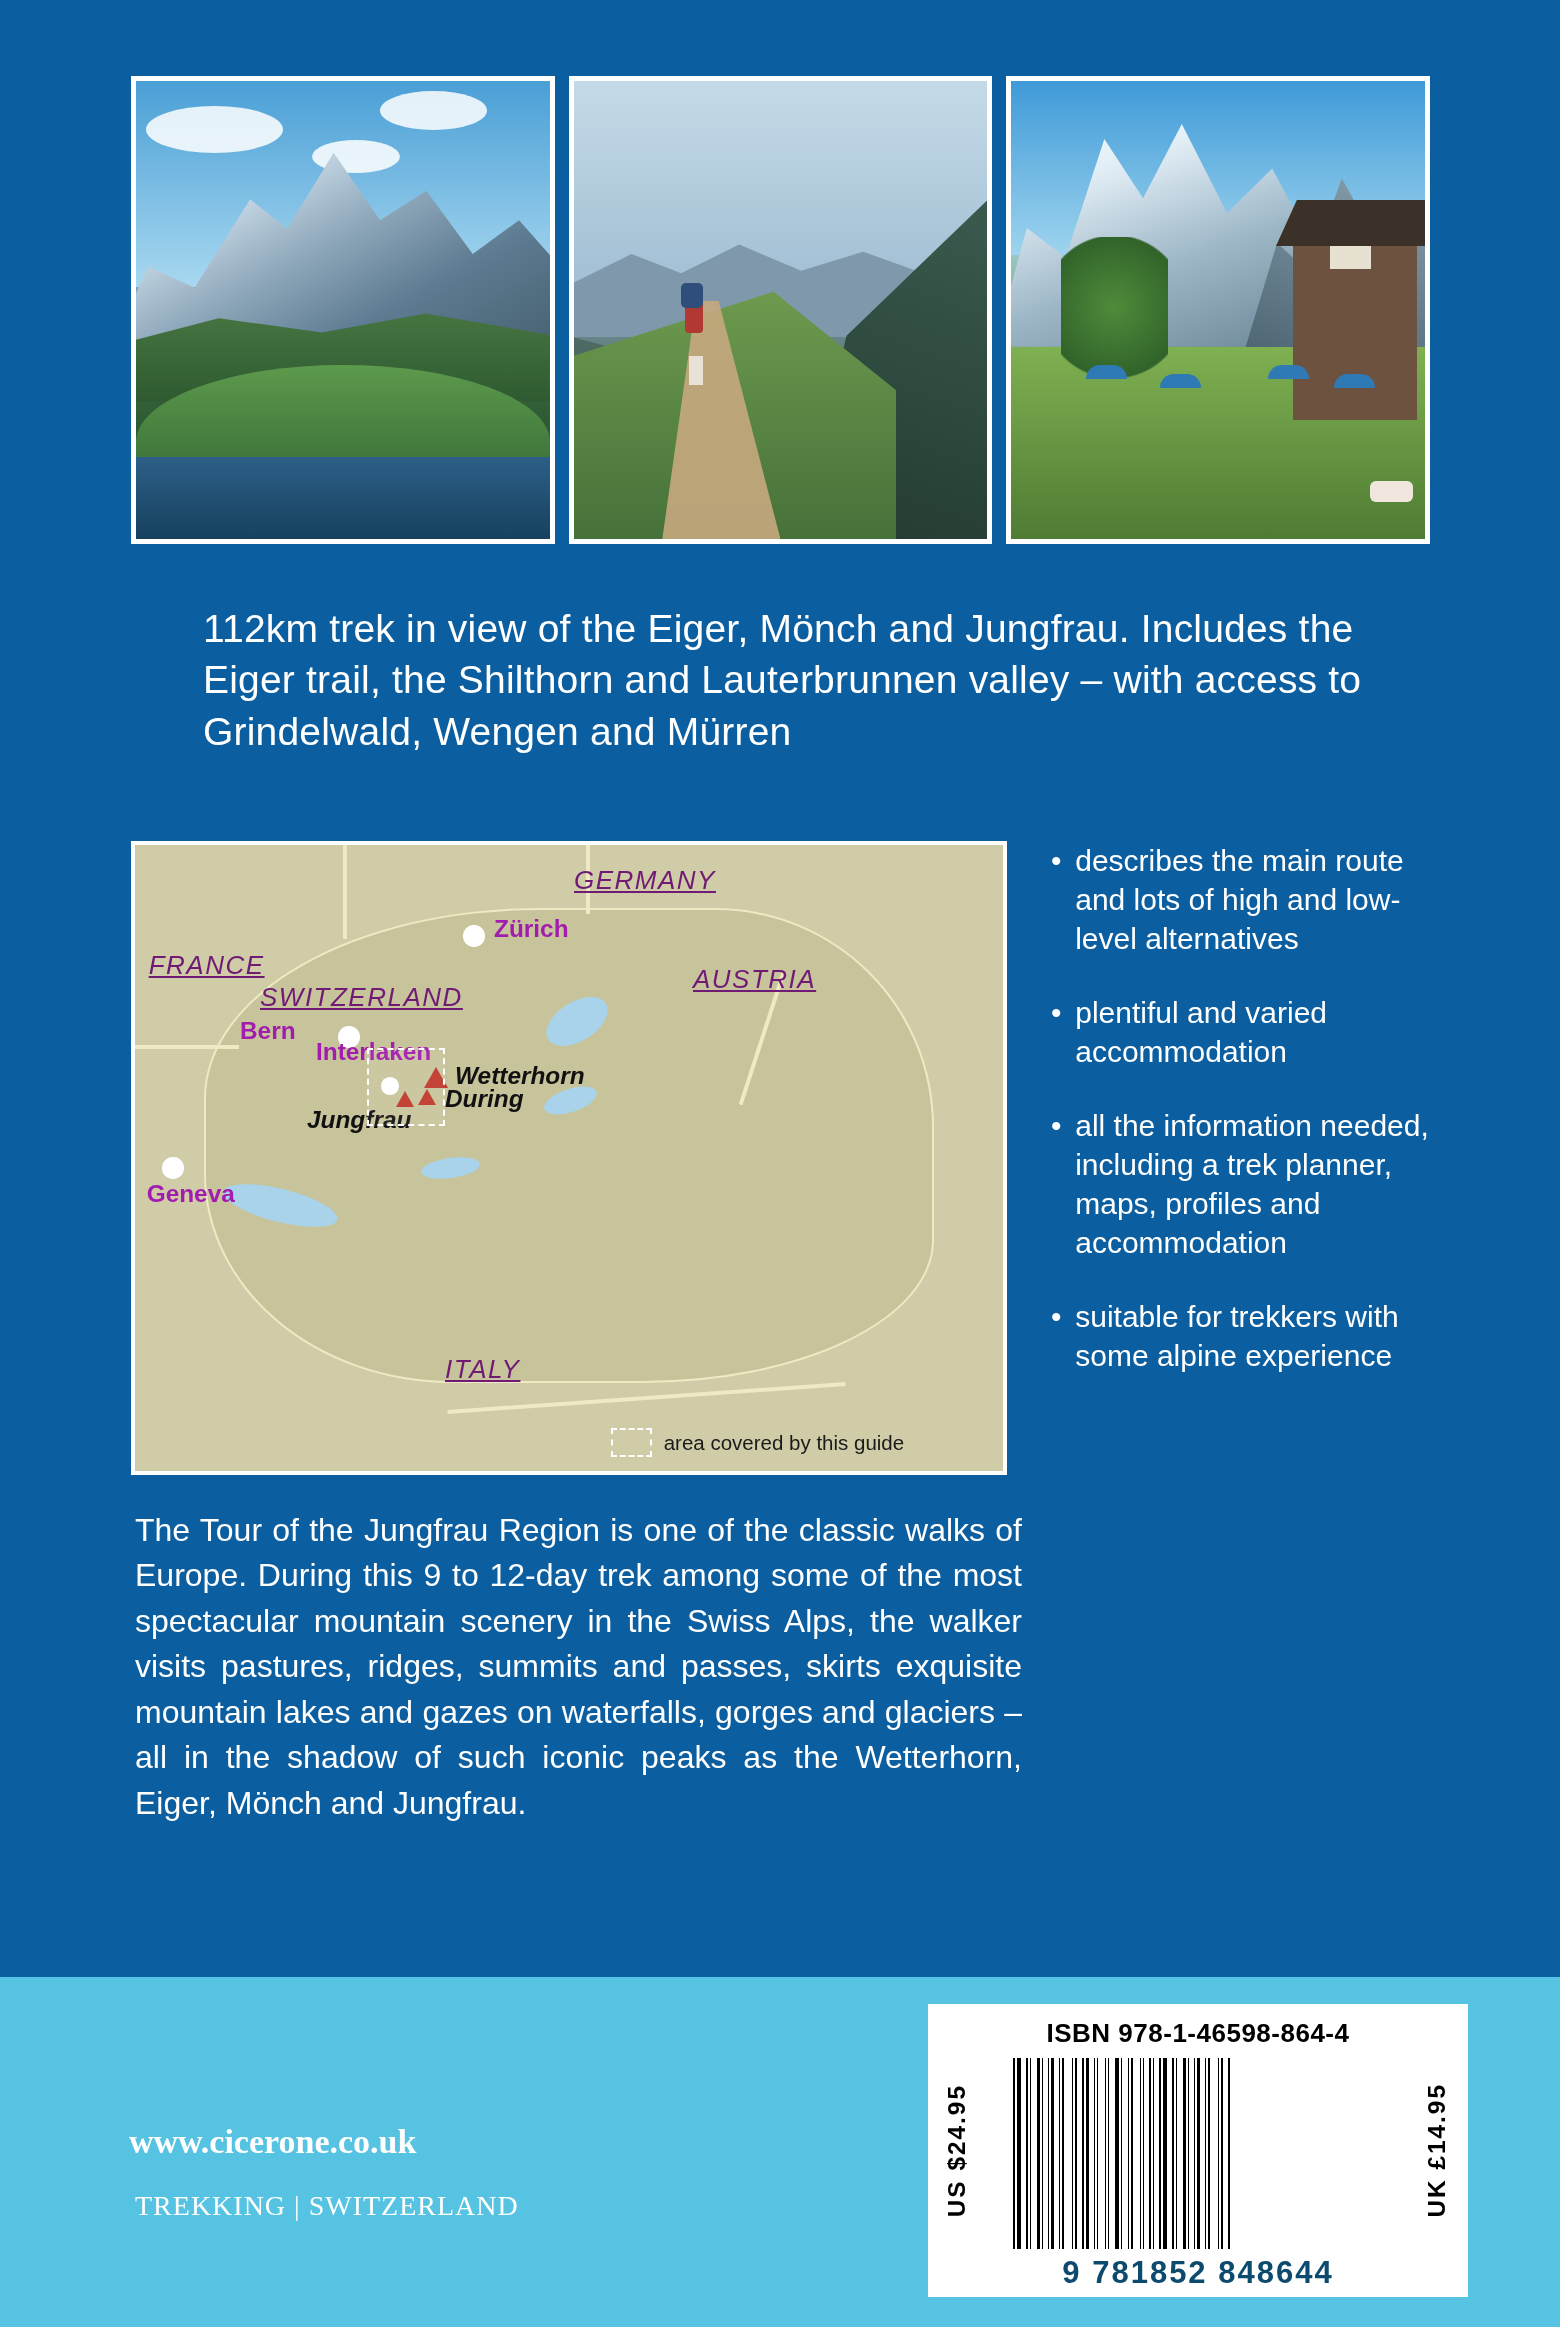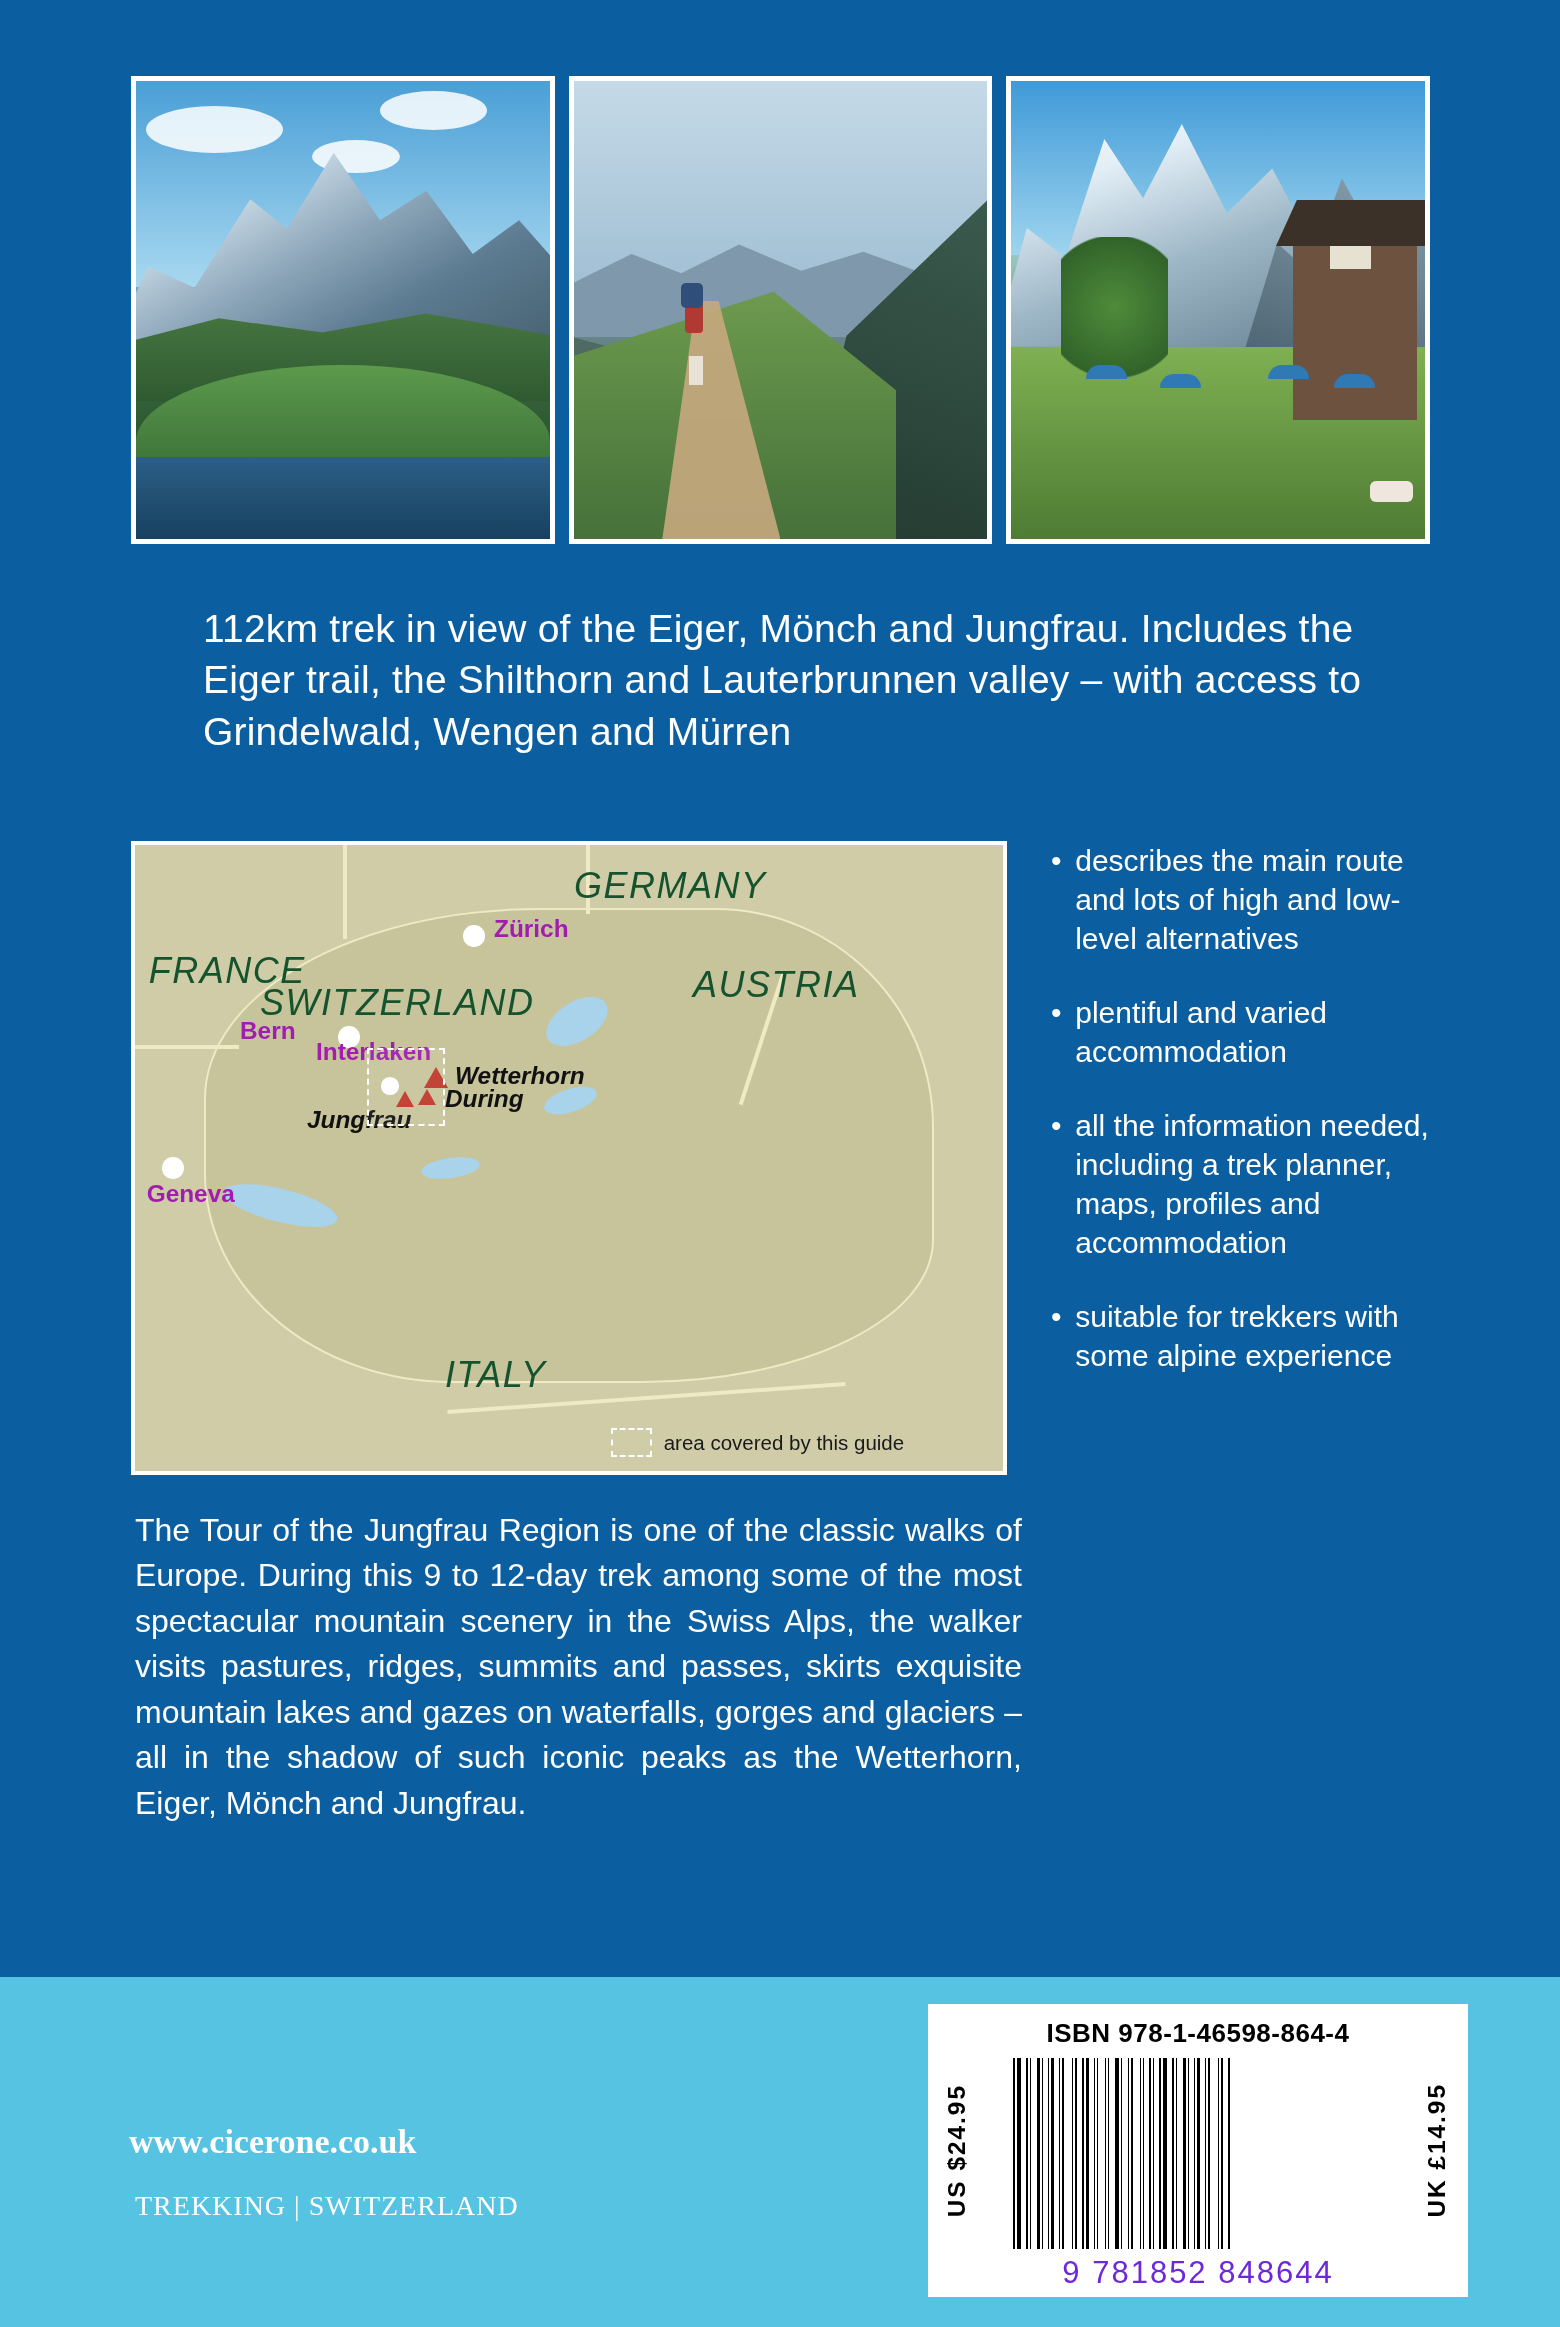--- a/index.html
+++ b/index.html
@@ -184,23 +184,24 @@
     border-radius:50%;
   }
   .map-label {
     position:absolute;
     font-size:24.4px;
     color:#a21caf;
     white-space:nowrap;
   }
   .map-label.country {
     font-style:italic;
-    font-size:36px;
-    color:#14532d;
+    font-size:26px;
+    color:#701a75;
     letter-spacing:1.5px;
+    text-decoration:underline;
   }
   .map-label.city { font-weight:bold; font-size:24.4px; }
   .map-label.peak { font-style:italic; font-weight:bold; color:#111; font-size:24.4px; }
   .tri {
     position:absolute;
     width:0; height:0;
     border-left:12.7px solid transparent;
     border-right:12.7px solid transparent;
     border-bottom:21.5px solid #c0392b;
   }
@@ -285,21 +286,21 @@
     color:#000;
   }
   .vert { writing-mode:vertical-rl; transform:rotate(180deg); white-space:nowrap; font-weight:bold; }
   .barcode-core {
     flex:1; display:flex; flex-direction:column; align-items:center;
     padding:13.7px 7.8px 5.9px 7.8px;
   }
   .isbn-text { font-size:26px; font-weight:bold; letter-spacing:0.5px; color:#000; margin-bottom:9.8px; }
   .bars { flex:1; width:100%; display:flex; align-items:stretch; gap:2px; padding:0 17.6px; }
   .bars span { display:block; background:#000; }
-  .isbn-num { font-size:31px; font-weight:normal; letter-spacing:2px; color:#6d28d9; margin-top:5.9px; }
+  .isbn-num { font-size:31px; font-weight:bold; letter-spacing:2px; color:#0c4a6e; margin-top:5.9px; }
 </style>
 </head>
 <body>
 
 <div class="photo-strip">
   <div class="photo p1">
     <div class="sky"></div>
     <div class="cloud c1"></div>
     <div class="cloud c2"></div>
     <div class="cloud c3"></div>

